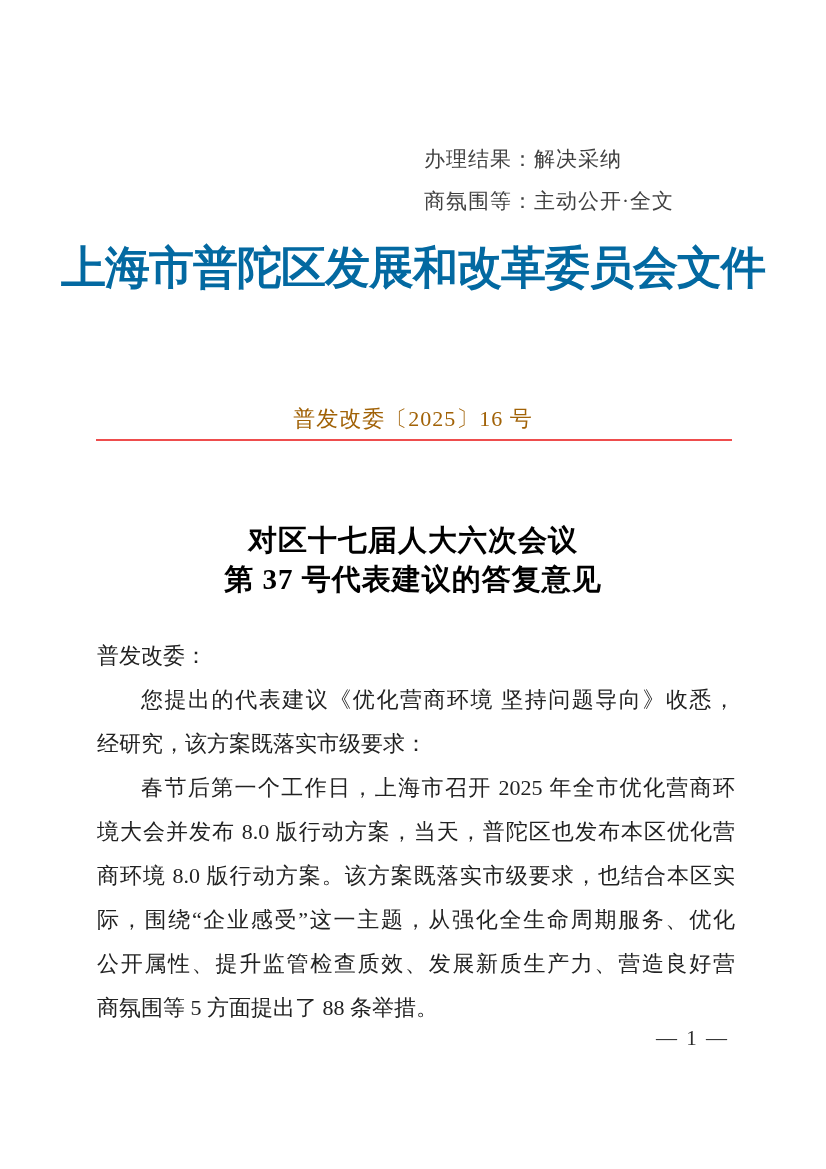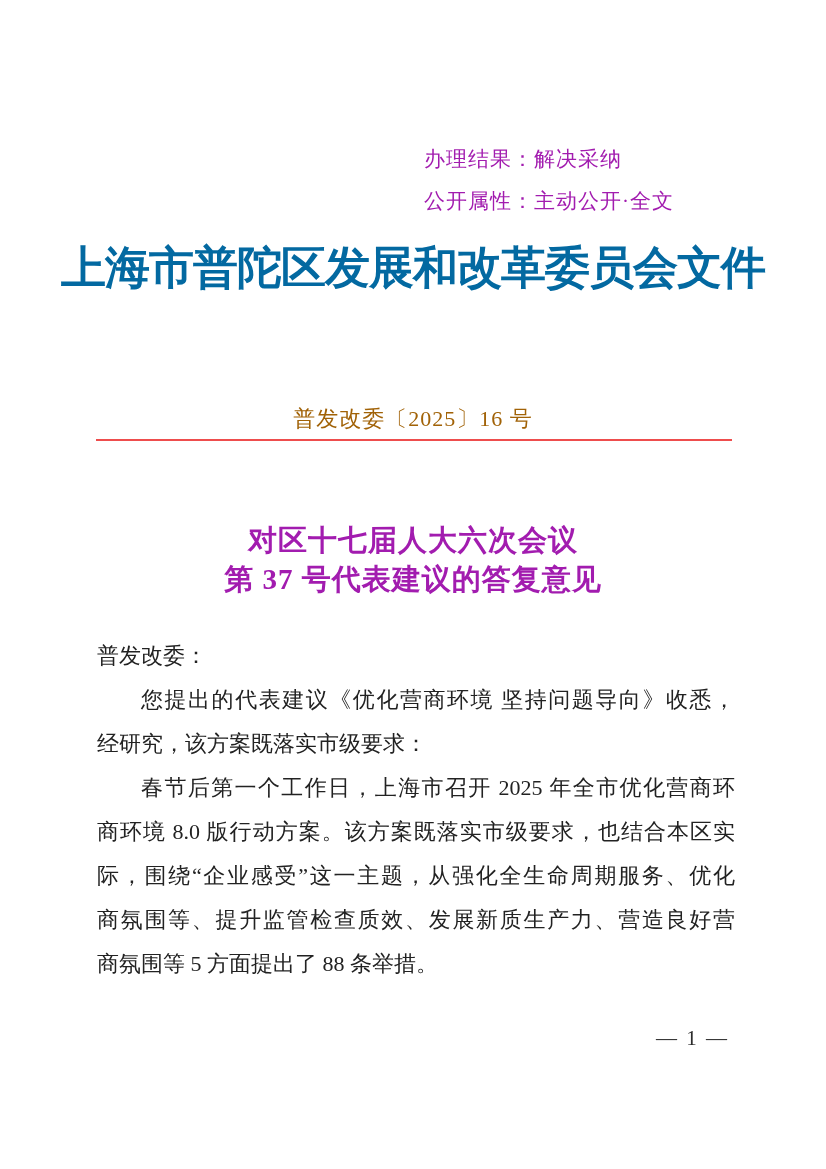--- a/index.html
+++ b/index.html
@@ -14,21 +14,21 @@
     background: #ffffff;
     overflow: hidden;
   }
 
   
   .meta-block {
     position: absolute;
     left: 424px;
     top: 138px;
     font-size: 21px;
-    color: #a21caf;
+    color: #404040;
   }
   .meta-line {
     height: 42px;
     line-height: 42px;
     letter-spacing: 1px;
     white-space: nowrap;
   }
 
   
   .org-title {
@@ -68,21 +68,21 @@
 
   
   .subject-block {
     position: absolute;
     left: 0;
     top: 521px;
     width: 826px;
     text-align: center;
     font-size: 29px;
     font-weight: 700;
-    color: #a21caf;
+    color: #000000;
   }
   .subject-line {
     height: 39px;
     line-height: 39px;
     letter-spacing: 1px;
     white-space: nowrap;
   }
 
   
   .body-block {
@@ -117,40 +117,41 @@
     white-space: nowrap;
   }
 </style>
 </head>
 <body>
 
 <div class="page">
 
   <div class="meta-block">
     <div class="meta-line">办理结果：解决采纳</div>
-    <div class="meta-line">公开属性：主动公开·全文</div>
+    <div class="meta-line">商氛围等：主动公开·全文</div>
   </div>
 
   <div class="org-title">上海市普陀区发展和改革委员会文件</div>
 
   <div class="doc-number">普发改委〔2025〕16 号</div>
 
   <div class="red-divider"></div>
 
   <div class="subject-block">
     <div class="subject-line">对区十七届人大六次会议</div>
     <div class="subject-line">第 37 号代表建议的答复意见</div>
   </div>
 
   <div class="body-block">
     <div class="body-line">普发改委：</div>
     <div class="body-line just indent">您提出的代表建议《优化营商环境 坚持问题导向》收悉，</div>
     <div class="body-line">经研究，该方案既落实市级要求：</div>
     <div class="body-line just indent">春节后第一个工作日，上海市召开 2025 年全市优化营商环</div>
+    <div class="body-line just">境大会并发布 8.0 版行动方案，当天，普陀区也发布本区优化营</div>
     <div class="body-line just">商环境 8.0 版行动方案。该方案既落实市级要求，也结合本区实</div>
     <div class="body-line just">际，围绕“企业感受”这一主题，从强化全生命周期服务、优化</div>
-    <div class="body-line just">商氛围等、提升监管检查质效、发展新质生产力、营造良好营</div>
+    <div class="body-line just">公开属性、提升监管检查质效、发展新质生产力、营造良好营</div>
     <div class="body-line">商氛围等 5 方面提出了 88 条举措。</div>
   </div>
 
   <div class="page-number">— 1 —</div>
 
 </div>
 
 </body></html>

